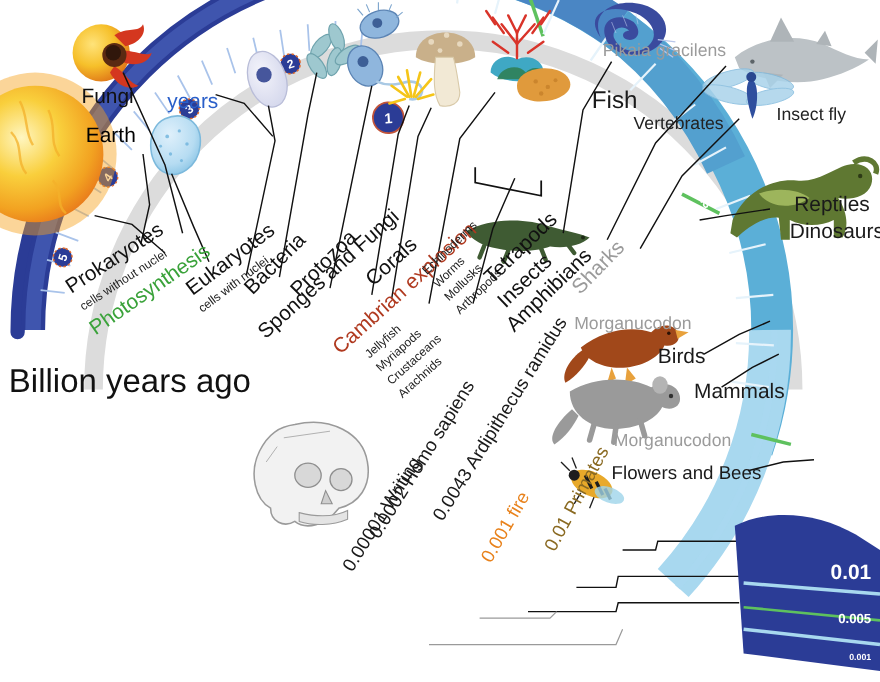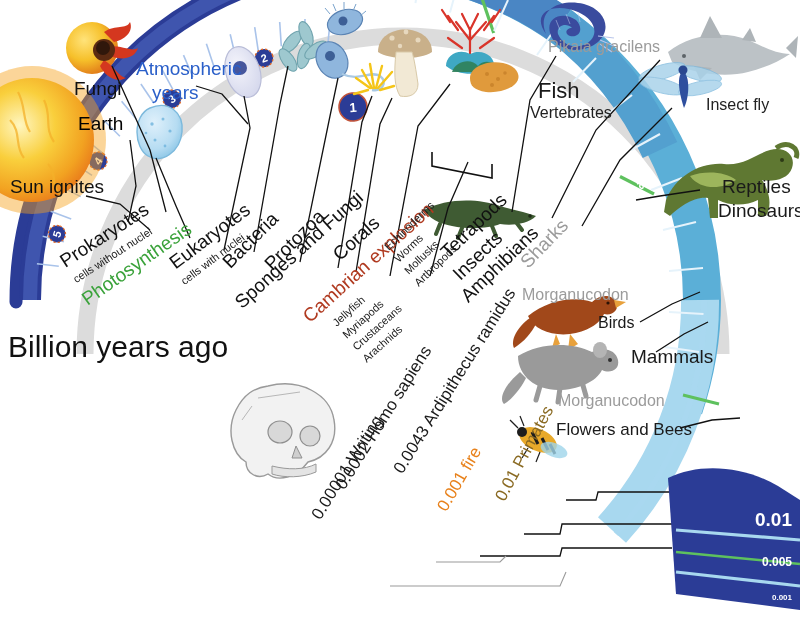--- a/index.html
+++ b/index.html
@@ -444,27 +444,25 @@
       <line x1="676" y1="530" x2="800" y2="540"></line>
       <line x1="676" y1="572" x2="800" y2="586"></line>
     </g>
     <line x1="676" y1="552" x2="800" y2="564" stroke="#5ec15e" stroke-width="2.4"></line>
     <text class="inset-num" x="792" y="526" text-anchor="end" font-size="19">0.01</text>
     <text class="inset-num" x="792" y="566" text-anchor="end" font-size="12">0.005</text>
     <text class="inset-num" x="792" y="600" text-anchor="end" font-size="8">0.001</text>
   </g>
 </svg>
 
-<div class="lbl lbl-main" style="left:10px;top:176px;">Sun ignites</div>
 
 <div class="lbl lbl-main" style="left:74px;top:78px;">Fungi</div>
 
 <div class="lbl lbl-main lbl-brown" style="left:78px;top:113px;">Earth</div>
 
-<div class="lbl lbl-main lbl-blue" style="left:136px;top:58px;">Atmospheric</div>
 <div class="lbl lbl-main lbl-blue" style="left:152px;top:82px;">years</div>
 
 <div class="lbl lbl-main" style="left:62px;top:252px;transform:rotate(-33deg);">Prokaryotes</div>
 <div class="lbl lbl-sub" style="left:74px;top:274px;transform:rotate(-33deg);">cells without nuclei</div>
 
 <div class="lbl lbl-main lbl-green" style="left:84px;top:290px;transform:rotate(-35deg);">Photosynthesis</div>
 
 <div class="lbl lbl-main" style="left:172px;top:254px;transform:rotate(-37deg);">Eukaryotes</div>
 <div class="lbl lbl-sub" style="left:182px;top:276px;transform:rotate(-37deg);">cells with nuclei</div>
 
@@ -488,32 +486,32 @@
 <div class="lbl lbl-sub" style="left:406px;top:266px;transform:rotate(-44deg);">Mollusks</div>
 <div class="lbl lbl-sub" style="left:416px;top:278px;transform:rotate(-44deg);">Arthropods</div>
 
 <div class="lbl lbl-main" style="left:444px;top:244px;transform:rotate(-44deg);">Tetrapods</div>
 <div class="lbl lbl-main" style="left:456px;top:266px;transform:rotate(-44deg);">Insects</div>
 <div class="lbl lbl-main" style="left:464px;top:288px;transform:rotate(-44deg);">Amphibians</div>
 
 <div class="lbl lbl-main lbl-gray" style="left:524px;top:254px;transform:rotate(-46deg);">Sharks</div>
 
 <div class="lbl" style="left:538px;top:78px;font-size:22px;">Fish</div>
-<div class="lbl lbl-small" style="left:530px;top:104px;">Vertebrates</div>
+<div class="lbl lbl-small" style="left:530px;top:104px;padding-left:46px;">Vertebrates</div>
 
 <div class="lbl lbl-small lbl-gray" style="left:548px;top:38px;">Pikaia gracilens</div>
 
 <div class="lbl lbl-small" style="left:706px;top:96px;">Insect fly</div>
 
 <div class="lbl" style="left:722px;top:176px;font-size:19px;">Reptiles</div>
 <div class="lbl" style="left:718px;top:200px;font-size:19px;">Dinosaurs</div>
 
 <div class="lbl lbl-small lbl-gray" style="left:522px;top:286px;">Morganucodon</div>
 
-<div class="lbl" style="left:598px;top:314px;font-size:16px;">Birds</div>
+<div class="lbl" style="left:598px;top:314px;font-size:19px;">Birds</div>
 
 <div class="lbl" style="left:592px;top:346px;font-size:19px;margin-left:39px;">Mammals</div>
 
 <div class="lbl lbl-small lbl-gray" style="left:558px;top:392px;">Morganucodon</div>
 
 <div class="lbl" style="left:556px;top:420px;font-size:17px;">Flowers and Bees</div>
 
 <div class="lbl lbl-olive" style="left:500px;top:490px;font-size:17px;transform:rotate(-62deg);transform-origin:0 50%;">0.01 Primates</div>
 
 <div class="lbl lbl-orange" style="left:442px;top:500px;font-size:17px;transform:rotate(-60deg);transform-origin:0 50%;">0.001 fire</div>

